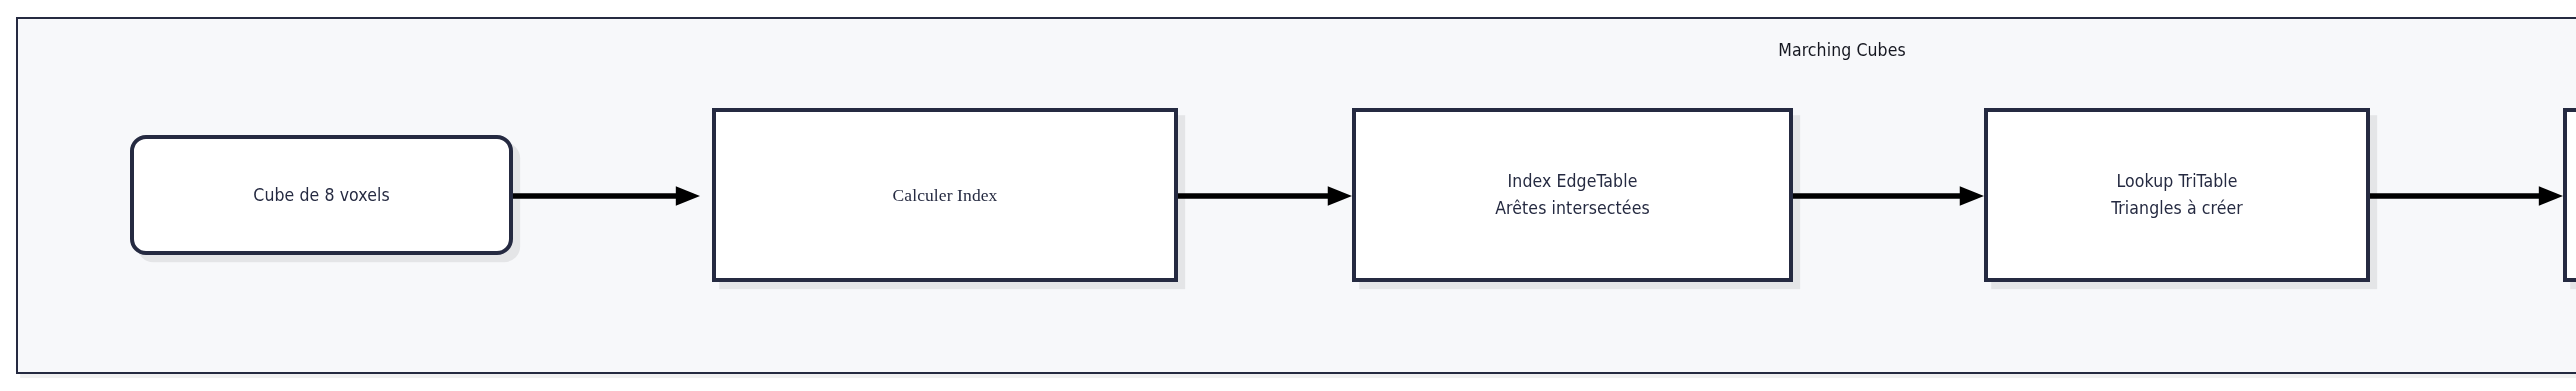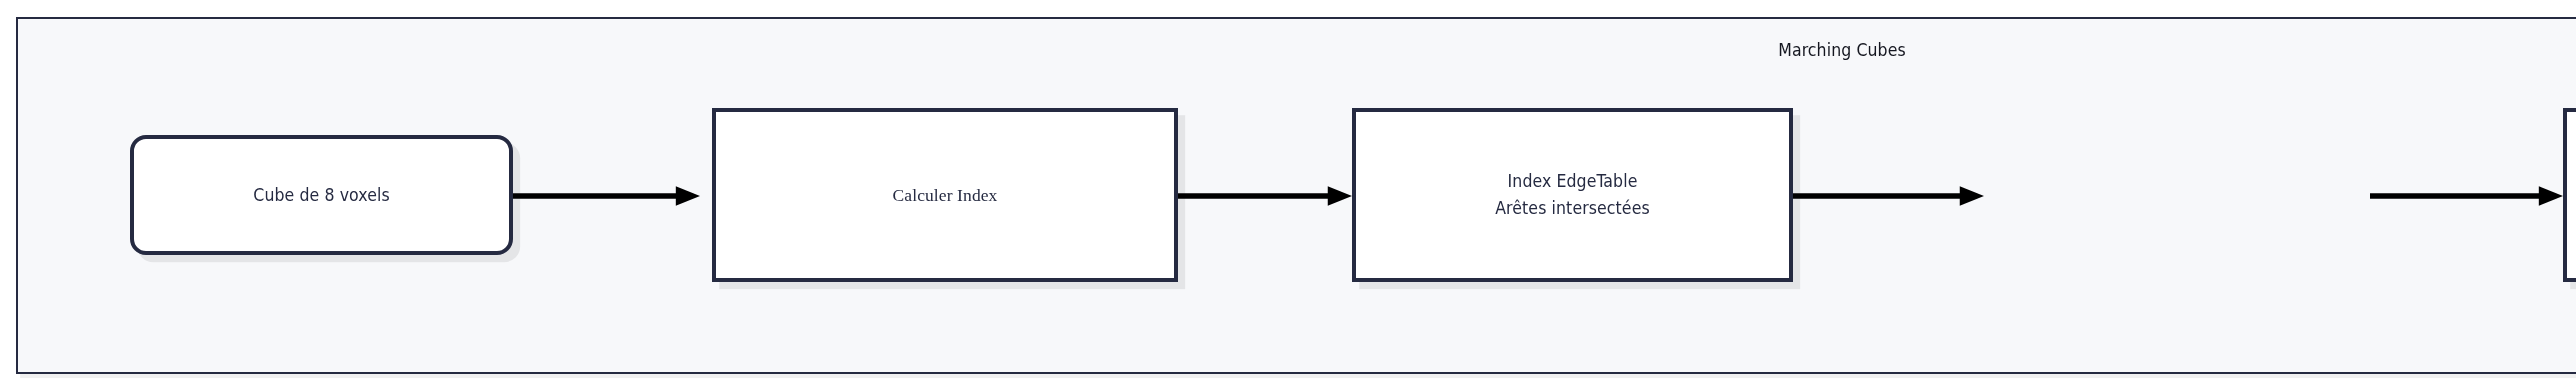--- a/index.html
+++ b/index.html
@@ -134,20 +134,24 @@
 
   <div class="node" id="node-2">
     <div class="line">Calculer Index</div>
   </div>
 
   <div class="node" id="node-3">
     <div class="line">Index EdgeTable</div>
     <div class="line">Arêtes intersectées</div>
   </div>
 
+  <div class="node" id="node-4">
+    <div class="line">Lookup TriTable</div>
+    <div class="line">Triangles à créer</div>
+  </div>
 
   <div class="node" id="node-5">
     
     
   </div>
 
 </div>
 
 
 </body></html>

